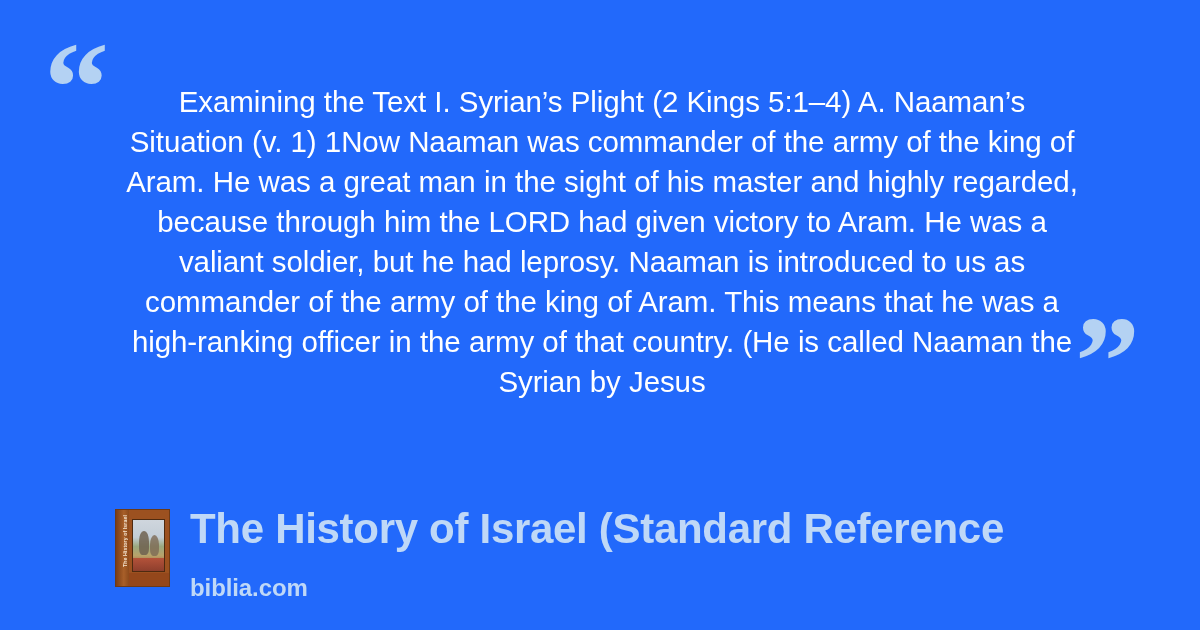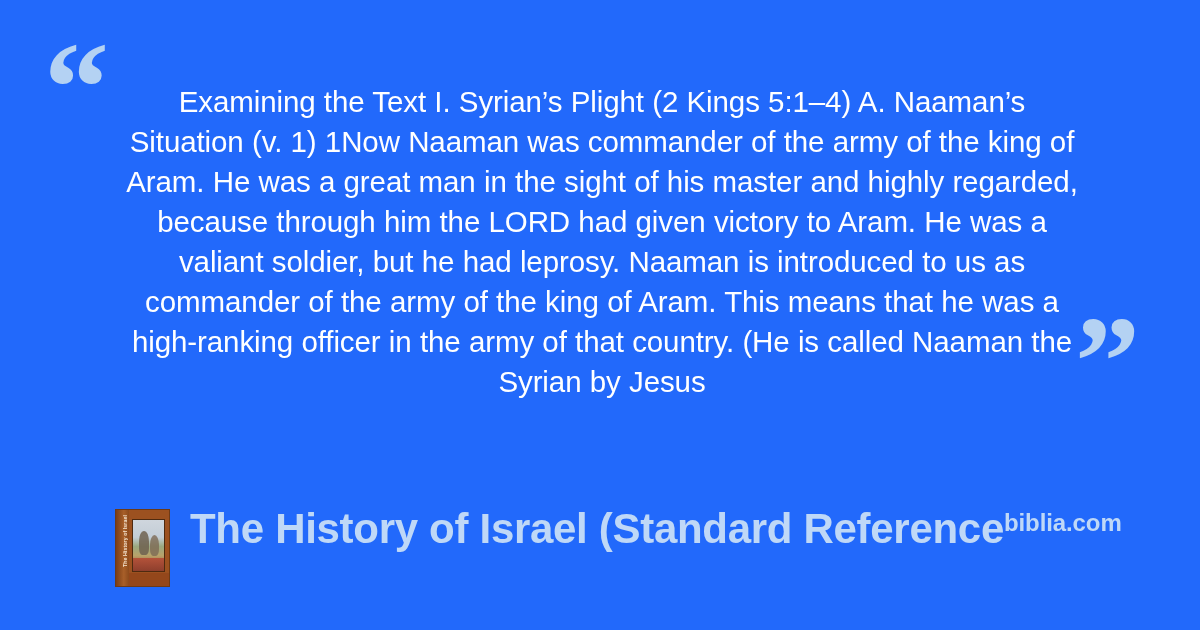--- a/index.html
+++ b/index.html
@@ -164,37 +164,37 @@
     left: 13px;
     right: 0;
     top: 0;
     height: 9px;
     background: #9c5120;
   }
 
   .footer-text {
     margin-left: 20px;
     display: flex;
-    flex-direction: row;
+    flex-direction: column;
     justify-content: flex-start;
   }
   .footer-title {
     color: #bfd8f7;
     font-size: 42px;
     font-weight: 700;
     line-height: 48px;
     white-space: nowrap;
     letter-spacing: -0.3px;
   }
   .footer-source {
     color: #bfd8f7;
     font-size: 24px;
     font-weight: 700;
     line-height: 30px;
-    margin-top: 3px;
+    margin-top: 20px;
     letter-spacing: -0.1px;
   }
 </style>
 </head>
 <body>
 
 <div class="card">
 
   <div class="quote-mark quote-open">“</div>
 

